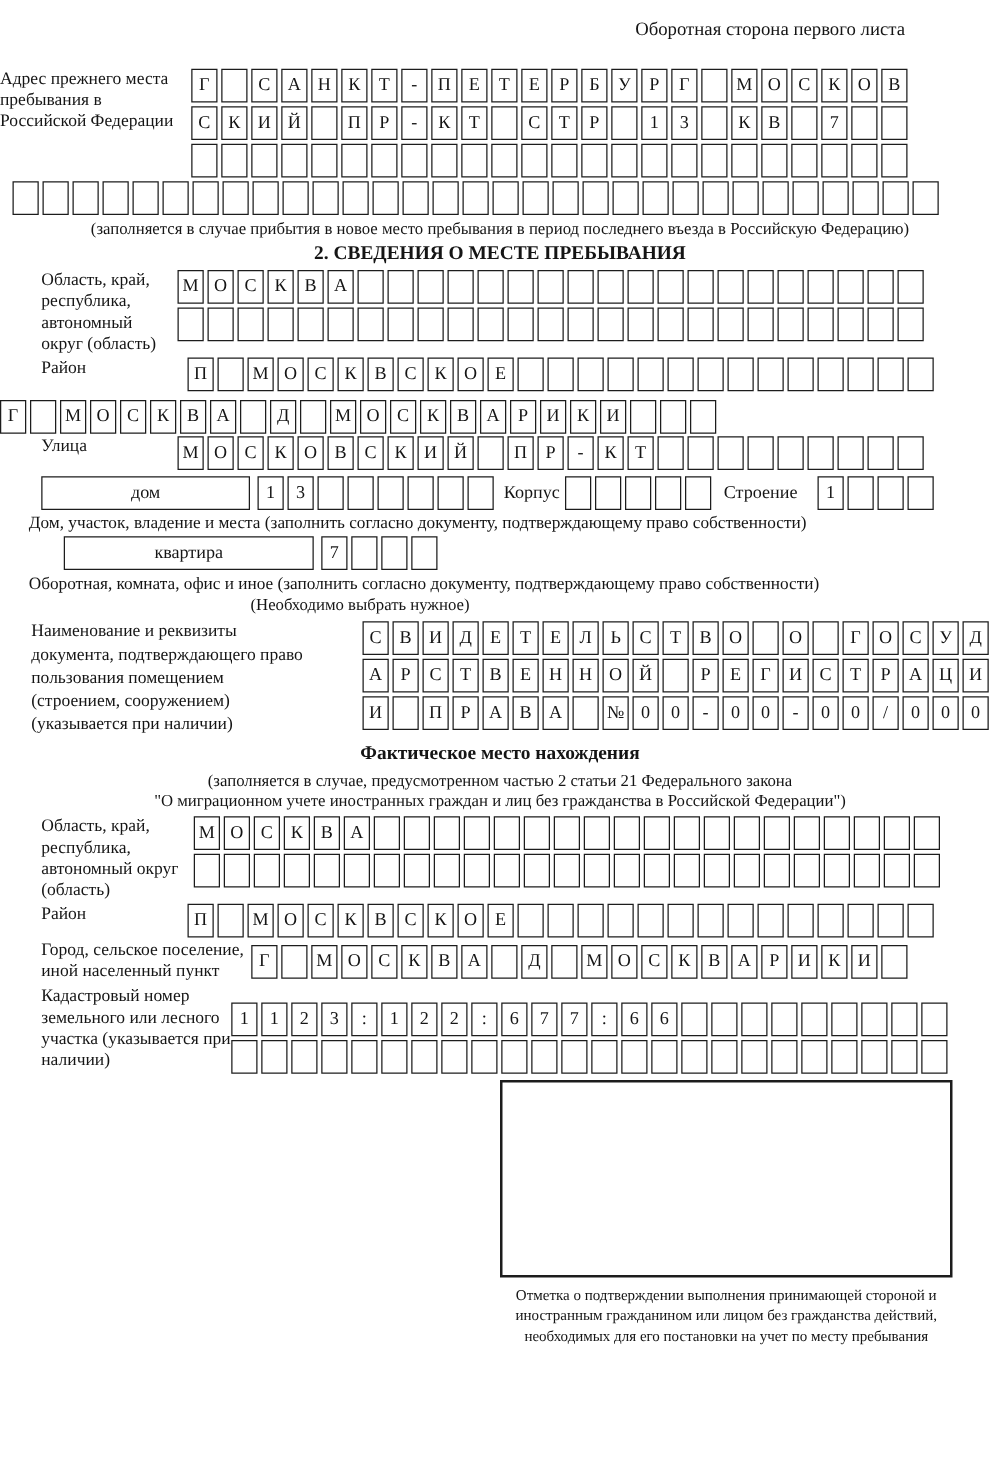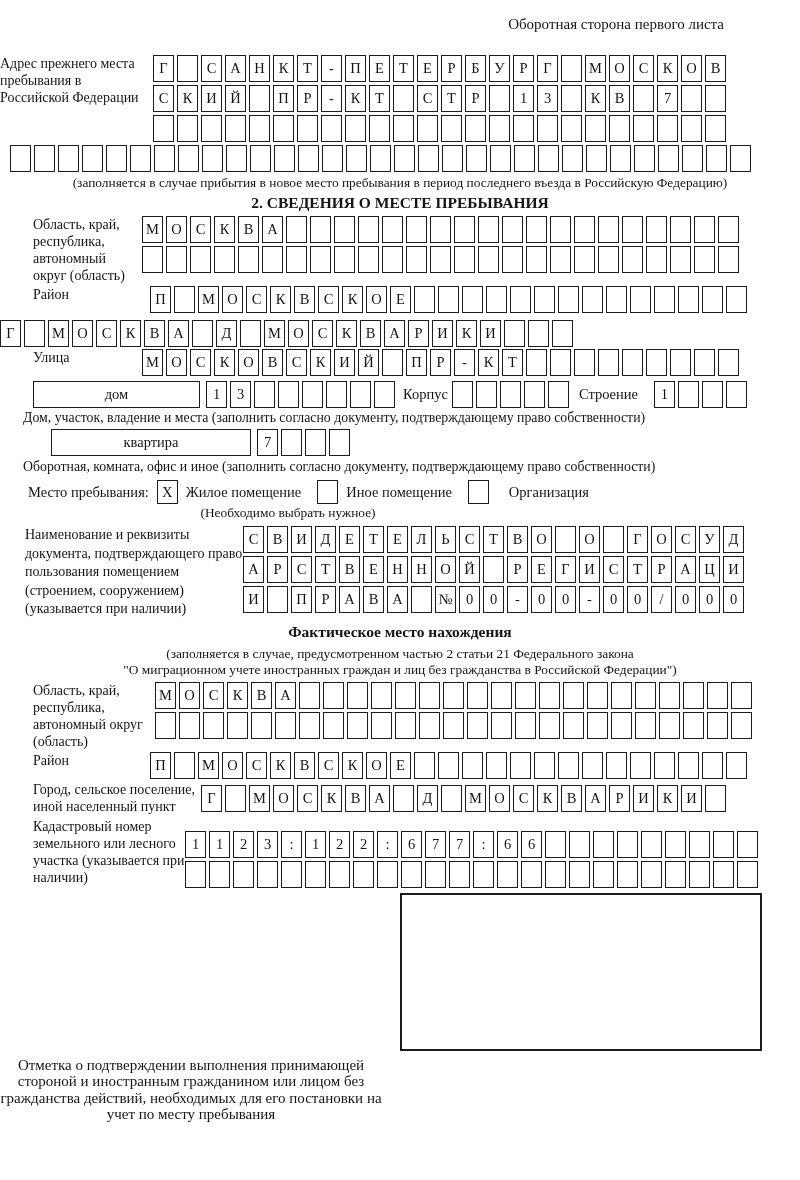--- a/index.html
+++ b/index.html
@@ -32,21 +32,21 @@
   }
   .inlbl { font-size:14.5px; line-height:27px; flex:none; }
   .notec { font-size:13.4px; text-align:center; }
   .notel { font-size:13.8px; margin-left:23px; }
   .headb { font-weight:bold; font-size:15.5px; text-align:center; }
   .cbox {
     flex:none; width:21px; height:24px; border:1.9px solid #1c1c1c; box-sizing:border-box;
     display:flex; align-items:center; justify-content:center; font-size:14.5px;
   }
   .stampbox { width:362px; height:158px; border:2px solid #1c1c1c; box-sizing:border-box; margin-left:400px; }
-  .caption { width:382px; text-align:center; font-size:15px; line-height:16.5px; }
+  .caption { width:382px; margin-left:390px; text-align:center; font-size:12px; line-height:16.5px; }
 
   
   .b-prev { margin-top:22px; }
   .b-prev .lbl { width:153px; }
   .row-full { margin-left:10px; margin-top:3px; }
   .n-prev { margin-top:3px; }
   .h-sec2 { margin-top:3px; }
   .b-obl { margin-top:4px; }  .b-obl .lbl { width:109px; margin-left:33px; }
   .b-ray { margin-top:2px; }  .b-ray .lbl { width:117px; margin-left:33px; }
   .b-gor { margin-top:2px; }  .b-gor .lbl { width:135px; margin-left:33px; }
@@ -58,21 +58,21 @@
   .b-dom .t-stroenie { margin-left:10px; margin-right:16px; }
   .n-dom { margin-top:2px; }
   .b-kv { margin-top:3px; margin-left:51px; align-items:center; }
   .box-kv { width:200px; margin-right:6px; }
   .n-kv { margin-top:3px; }
   .b-mesto { margin-top:5px; margin-left:28px; align-items:center; font-size:14.5px; }
   .b-mesto .mlab { margin-right:8px; }
   .b-mesto .opt { margin-left:8px; margin-right:16px; }
   .b-mesto .opt3 { margin-left:20px; }
   .n-mesto { margin-top:1px; margin-left:178px; width:220px; text-align:center; font-size:13.4px; }
-  .b-doc { margin-top:5px; }
+  .b-doc { margin-top:5px;gap:47px; }
   .b-doc .lbl { width:218px; padding-left:25px; line-height:18.5px; }
   .h-fact { margin-top:4px; }
   .n-fact1 { margin-top:5px; }
   .n-fact2 { margin-top:0; }
   .b-obl3 { margin-top:4px; } .b-obl3 .lbl { width:122px; margin-left:33px; }
   .b-ray3 { margin-top:2px; } .b-ray3 .lbl { width:117px; margin-left:33px; }
   .b-gor3 { margin-top:2px; } .b-gor3 .lbl { width:168px; margin-left:33px; }
   .b-gor3 .crow { margin-top:4px; }
   .b-kad { margin-top:3px; } .b-kad .lbl { width:152px; margin-left:33px; }
   .b-kad .cellcol { margin-top:13px; }
@@ -391,29 +391,20 @@
     <div class="labelbox box-kv">квартира</div>
     <div class="crow">
         <span class="cell">7</span>
         <span class="cell"></span>
         <span class="cell"></span>
         <span class="cell"></span>
       </div>
   </div>
   <div class="notel n-kv">Оборотная, комната, офис и иное (заполнить согласно документу, подтверждающему право собственности)</div>
 
-  <div class="frow b-mesto">
-    <span class="mlab">Место пребывания:</span>
-    <span class="cbox">X</span>
-    <span class="opt">Жилое помещение</span>
-    <span class="cbox"></span>
-    <span class="opt">Иное помещение</span>
-    <span class="cbox"></span>
-    <span class="opt opt3">Организация</span>
-  </div>
   <div class="n-mesto">(Необходимо выбрать нужное)</div>
 
   <div class="frow b-doc">
     <div class="lbl">Наименование и реквизиты документа, подтверждающего право пользования помещением (строением, сооружением) (указывается при наличии)</div>
     <div class="cellcol">
       <div class="crow">
           <span class="cell">С</span>
           <span class="cell">В</span>
           <span class="cell">И</span>
           <span class="cell">Д</span>

